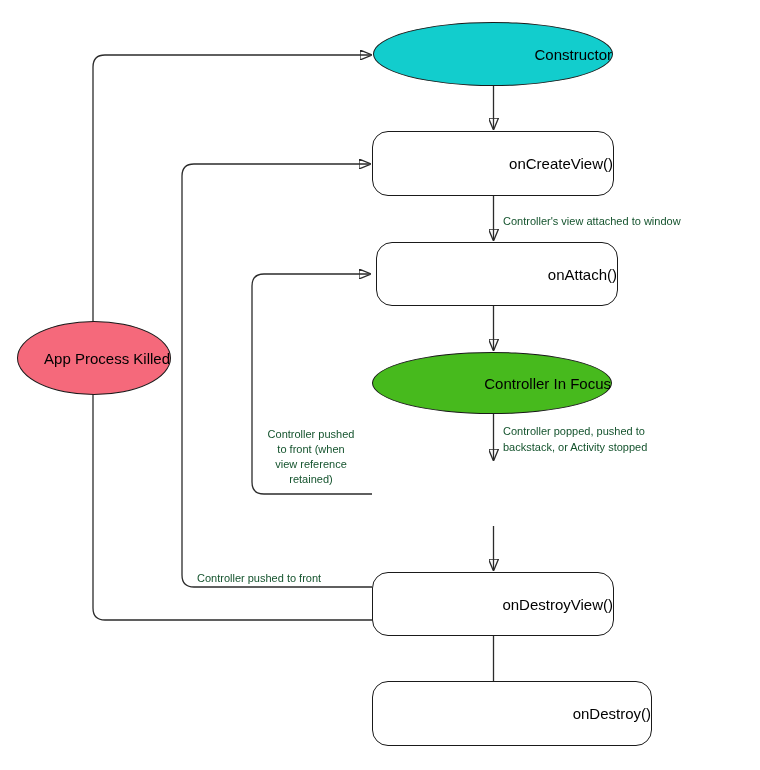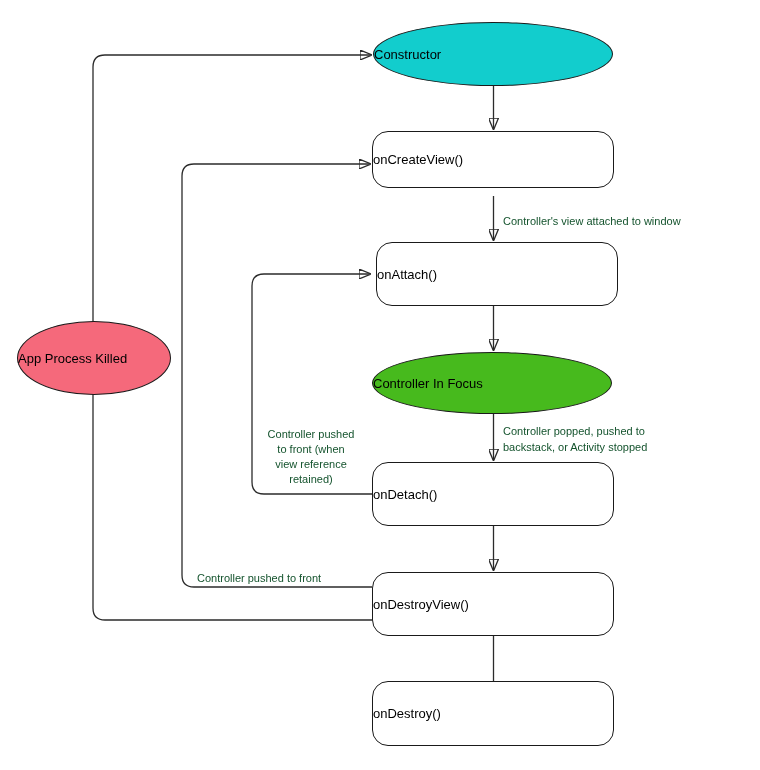--- a/index.html
+++ b/index.html
@@ -20,38 +20,38 @@
     fill: none;
     stroke: #2b2b2b;
     stroke-width: 1.3;
     stroke-linejoin: round;
   }
   .node {
     position: absolute;
     box-sizing: border-box;
     display: flex;
     align-items: center;
-    justify-content: flex-start;
+    justify-content: flex-end;
     text-align: center;
     background: #ffffff;
     border: 1.4px solid #1a1a1a;
-    font-size: 13px;
+    font-size: 15px;
     color: #000000;
   }
   .box { border-radius: 16px; }
   .ellipse { border-radius: 50%; }
 
   .n-constructor   { left: 373px; top: 22px;  width: 240px; height: 64px; }
-  .n-oncreateview  { left: 372px; top: 131px; width: 242px; height: 57px; }
+  .n-oncreateview  { left: 372px; top: 131px; width: 242px; height: 65px; }
   .n-onattach      { left: 376px; top: 242px; width: 242px; height: 64px; }
   .n-focus         { left: 372px; top: 352px; width: 240px; height: 62px; }
   .n-ondetach      { left: 372px; top: 462px; width: 242px; height: 64px; }
   .n-appkilled     { left: 17px;  top: 321px; width: 154px; height: 74px; }
   .n-ondestroyview { left: 372px; top: 572px; width: 242px; height: 64px; }
-  .n-ondestroy     { left: 372px; top: 681px; width: 242px; height: 65px; }
+  .n-ondestroy     { left: 372px; top: 681px; width: 280px; height: 65px; }
 
   .edge-label {
     position: absolute;
     font-size: 11px;
     line-height: 16px;
     color: #14532d;
     white-space: pre-line;
   }
   .l-view-attached { left: 503px; top: 213px; }
   .l-popped        { left: 503px; top: 423px; }
@@ -91,23 +91,20 @@
   </div>
 
   <div class="node box n-onattach" style="background-color: rgb(255, 255, 255);">
     <span>onAttach()</span>
   </div>
 
   <div class="node ellipse n-focus" style="background-color: rgb(71, 186, 29);">
     <span>Controller In Focus</span>
   </div>
 
-  <div class="node box n-ondetach" style="background-color: rgb(255, 255, 255);">
-    <span>onDetach()</span>
-  </div>
 
   <div class="node box n-ondestroyview" style="background-color: rgb(255, 255, 255);">
     <span>onDestroyView()</span>
   </div>
 
   <div class="node ellipse n-appkilled" style="background-color: rgb(245, 105, 123);">
     <span>App Process Killed</span>
   </div>
 
   <div class="node box n-ondestroy" style="background-color: rgb(255, 255, 255);">

